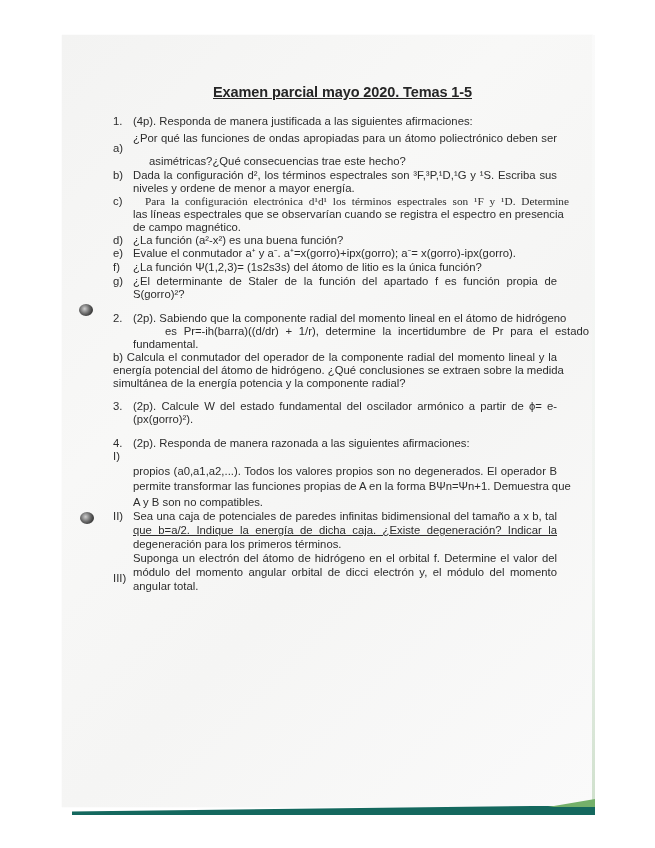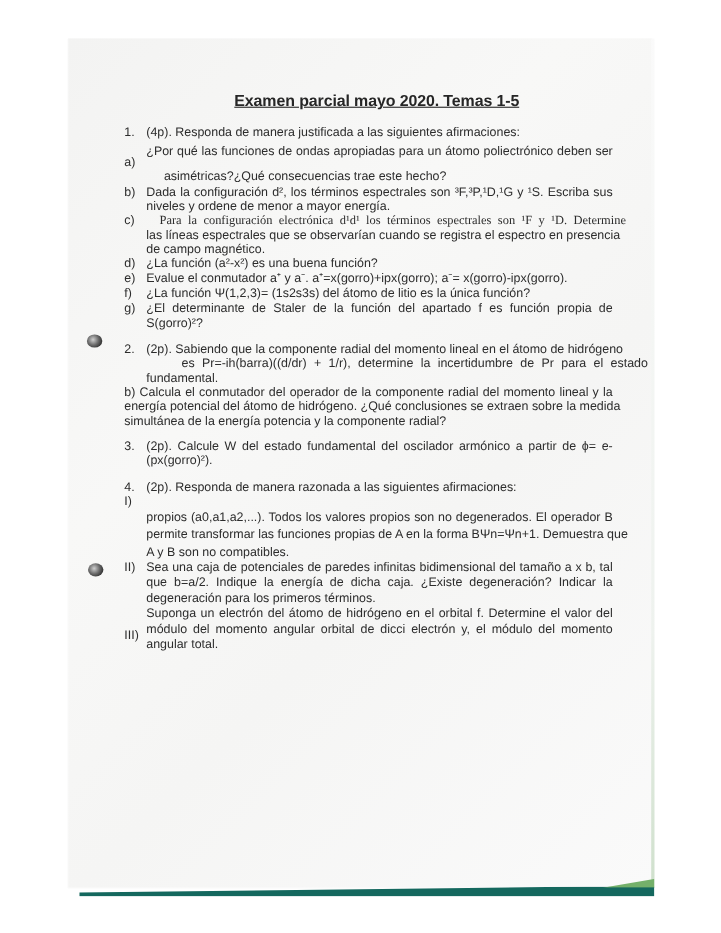--- a/index.html
+++ b/index.html
@@ -101,20 +101,20 @@
   <div class="lbl" style="left:113px;top:437px;">4.</div>
   <div class="line" style="left:133px;top:437px;">(2p). Responda de manera razonada a las siguientes afirmaciones:</div>
 
   <div class="lbl" style="left:113px;top:450px;">I)</div>
   <div class="line just" style="left:133px;top:465px;width:424px;">propios (a0,a1,a2,...). Todos los valores propios son no degenerados. El operador B</div>
   <div class="line just" style="left:133px;top:480px;width:388px;">permite transformar las funciones propias de A en la forma BΨn=Ψn+1. Demuestra que</div>
   <div class="line" style="left:133px;top:496px;">A y B son no compatibles.</div>
 
   <div class="lbl" style="left:113px;top:510px;">II)</div>
   <div class="line just" style="left:133px;top:510px;width:424px;">Sea una caja de potenciales de paredes infinitas bidimensional del tamaño a x b, tal</div>
-  <div class="line just" style="left:133px;top:524px;width:424px;">que b=a/2. Indique la energía de dicha caja. ¿Existe degeneración? Indicar la</div>
+  <div class="line just" style="left:133px;top:524px;width:424px;text-decoration:underline;">que b=a/2. Indique la energía de dicha caja. ¿Existe degeneración? Indicar la</div>
   <div class="line" style="left:133px;top:538px;">degeneración para los primeros términos.</div>
 
   <div class="lbl" style="left:113px;top:552px;margin-top:20px;">III)</div>
   <div class="line just" style="left:133px;top:552px;width:424px;">Suponga un electrón del átomo de hidrógeno en el orbital f. Determine el valor del</div>
   <div class="line just" style="left:133px;top:566px;width:424px;">módulo del momento angular orbital de dicci electrón y, el módulo del momento</div>
   <div class="line" style="left:133px;top:580px;">angular total.</div>
 </div>
 
 </body></html>

